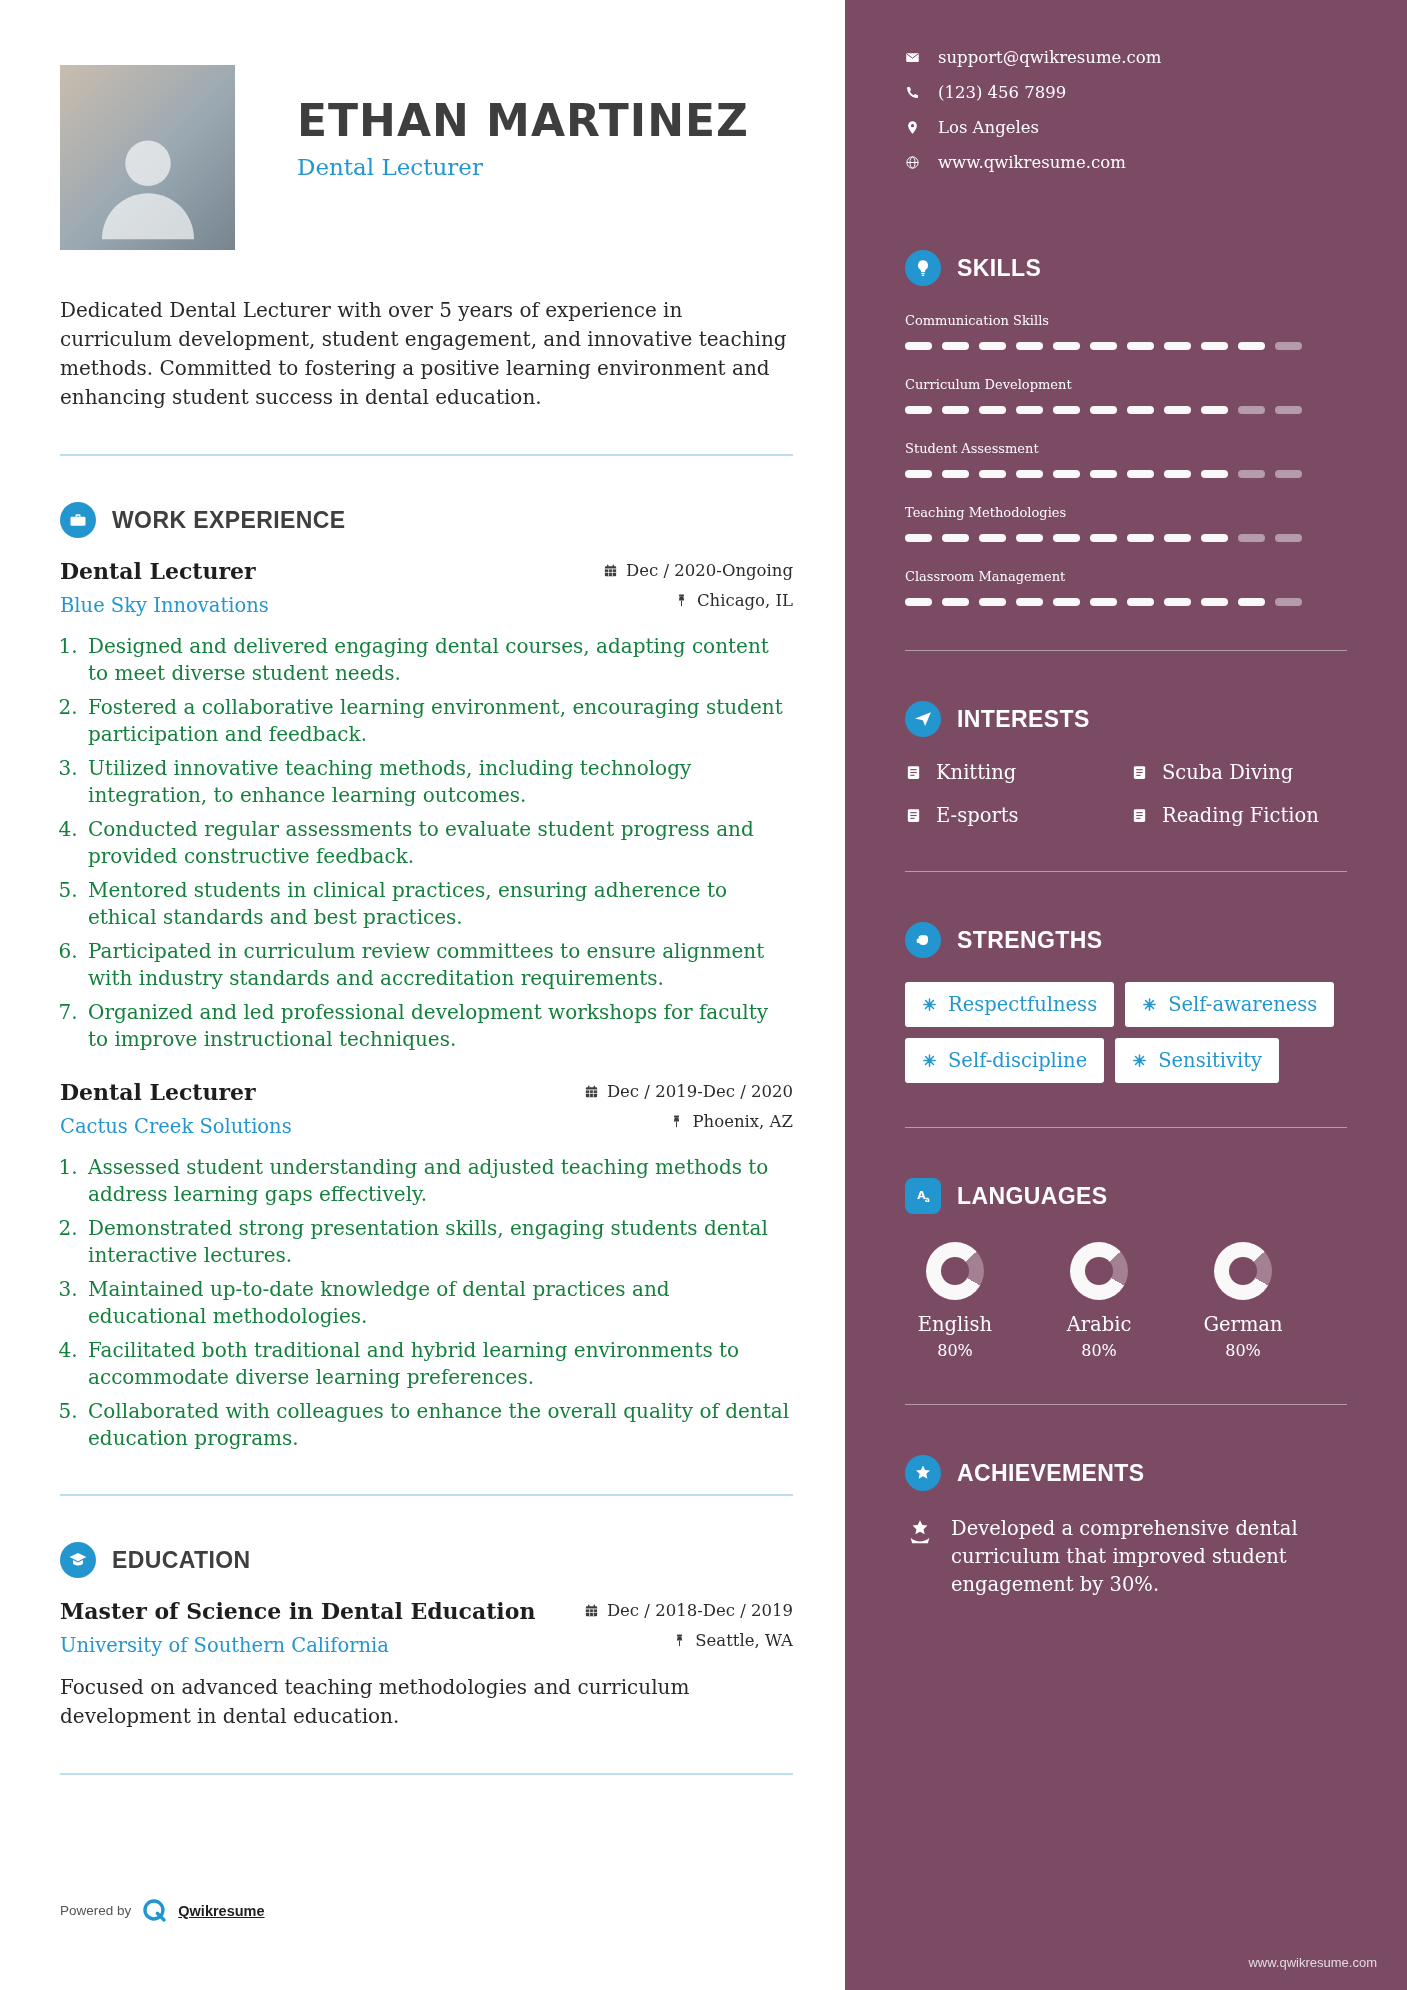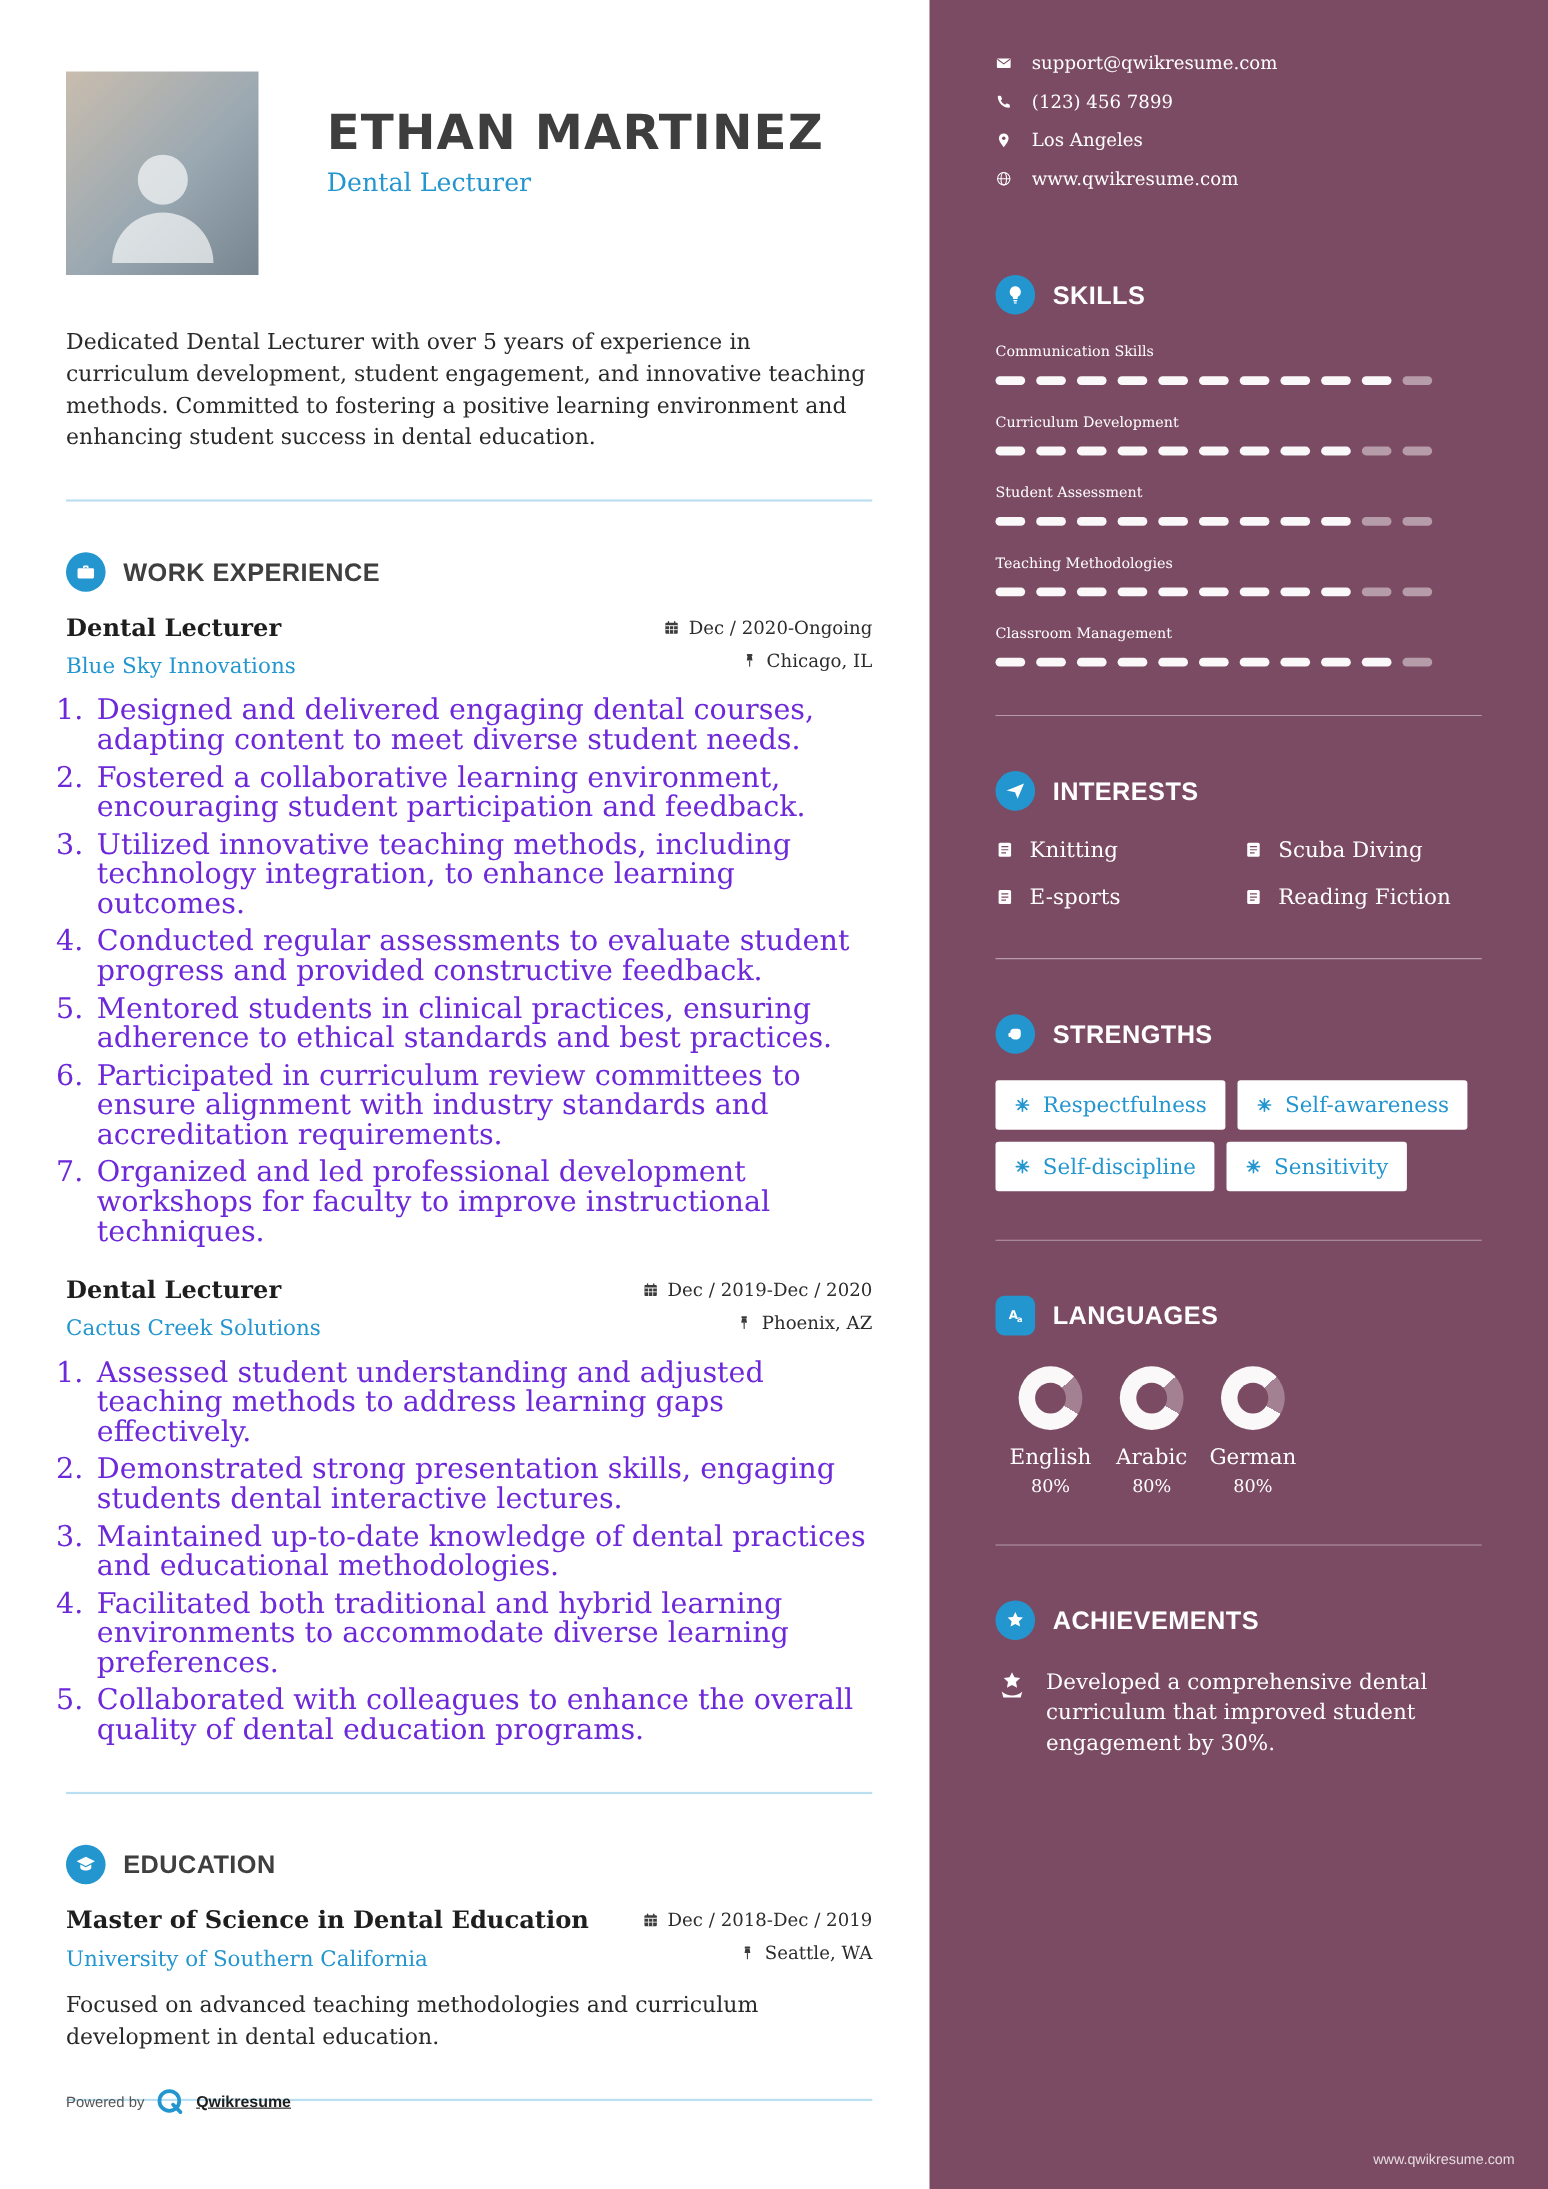--- a/index.html
+++ b/index.html
@@ -30,21 +30,21 @@
   .hr-left{border:none;border-top:2px solid #badff0;margin:42px 0 0}
 
   .job-grid{display:flex;justify-content:space-between;margin-top:20px}
   .job-title{font-size:22px;font-weight:bold;color:#1e1e1e}
   .company{font-size:19.5px;color:var(--accent);margin-top:10px;cursor:pointer}
   .meta{text-align:center;padding-top:3px}
   .meta-row{display:flex;justify-content:flex-end;align-items:center;gap:8px;font-size:16.5px;color:#2c2c2c}
   .meta-row + .meta-row{margin-top:11px}
   .meta-row svg{width:15px;height:15px;fill:#3c3c3c}
   ol.bullets{margin:16px 0 0;padding-left:24px}
-  ol.bullets li{font-size:26px;line-height:27px;margin-bottom:7px;color:#6d28d9;padding-left:4px}
+  ol.bullets li{font-size:20px;line-height:27px;margin-bottom:7px;color:#15803d;padding-left:4px}
   .job + .job{margin-top:26px}
   .edu-desc{margin:16px 0 0;font-size:20px;line-height:29px;color:#292929}
 
   .footer{position:absolute;left:60px;bottom:66px;display:flex;align-items:center;gap:10px;font-family:"Liberation Sans",sans-serif}
   .powered{font-size:13.5px;color:#555}
   .logo svg{width:27px;height:27px;display:block}
   .brand{font-size:14.5px;color:#1f1f1f;font-weight:bold;text-decoration:underline;cursor:pointer}
 
   
   .right{flex:1;background:var(--plum);color:#fff;padding:0 60px;position:relative}
@@ -63,21 +63,21 @@
   .dash.dim{background:rgba(255,255,255,.45)}
 
   .int-grid{display:grid;grid-template-columns:1fr 1fr;gap:20px 10px;margin-top:24px}
   .int-item{display:flex;align-items:center;gap:14px;font-size:19.5px}
   .int-item svg{width:17px;height:17px;flex:0 0 17px}
 
   .chips{display:flex;flex-wrap:wrap;gap:11px;margin-top:24px}
   .chip{background:#fff;color:var(--accent);display:inline-flex;align-items:center;gap:11px;padding:11px 17px;border-radius:3px;font-size:19.5px}
   .chip svg{width:15px;height:15px}
 
-  .langs{display:flex;margin-top:28px;padding-left:4px}
+  .langs{display:flex;gap:52px;margin-top:28px;padding-left:4px}
   .lang{text-align:center;min-width:92px}
   .donut{width:58px;height:58px;border-radius:50%;margin:0 auto;position:relative}
   .donut::after{content:"";position:absolute;inset:15px;background:var(--plum);border-radius:50%}
   .lang-name{margin-top:13px;font-size:19.5px}
   .lang-pct{margin-top:5px;font-size:16px}
 
   .ach-item{display:flex;gap:16px;margin-top:24px}
   .ach-item svg{width:30px;height:30px;flex:0 0 30px;margin-top:2px}
   .ach-text{font-size:19.5px;line-height:28px}
 

